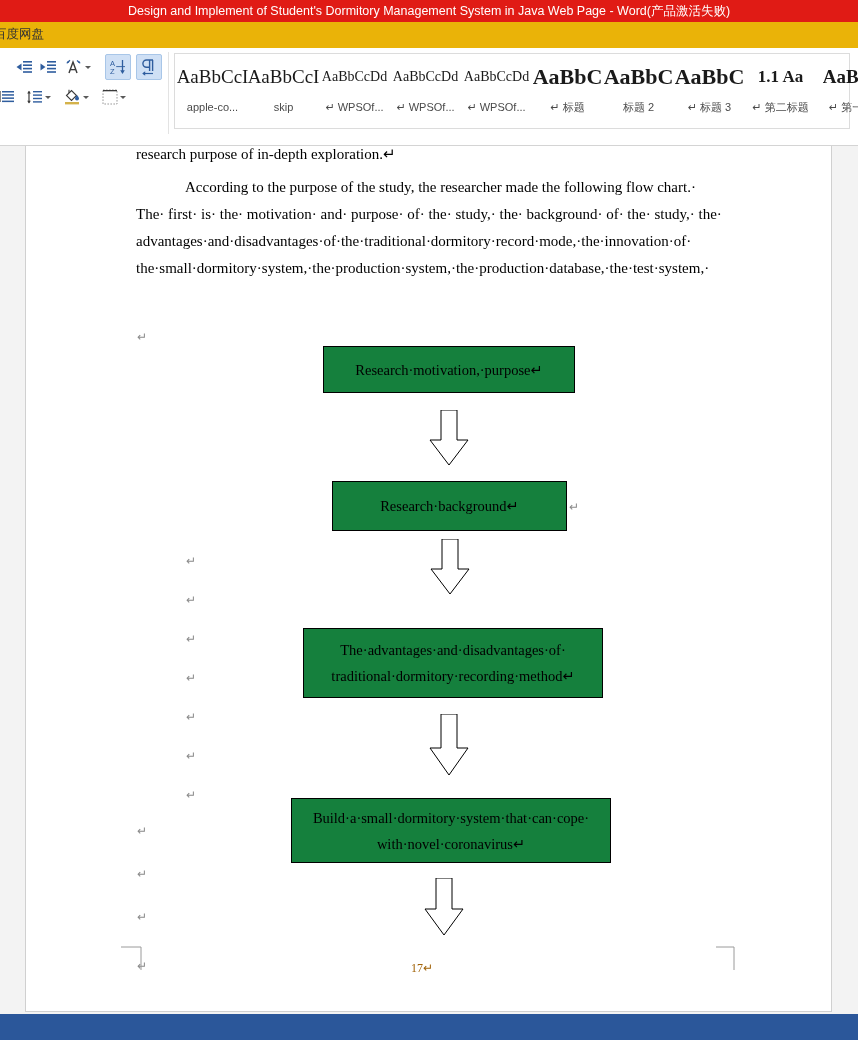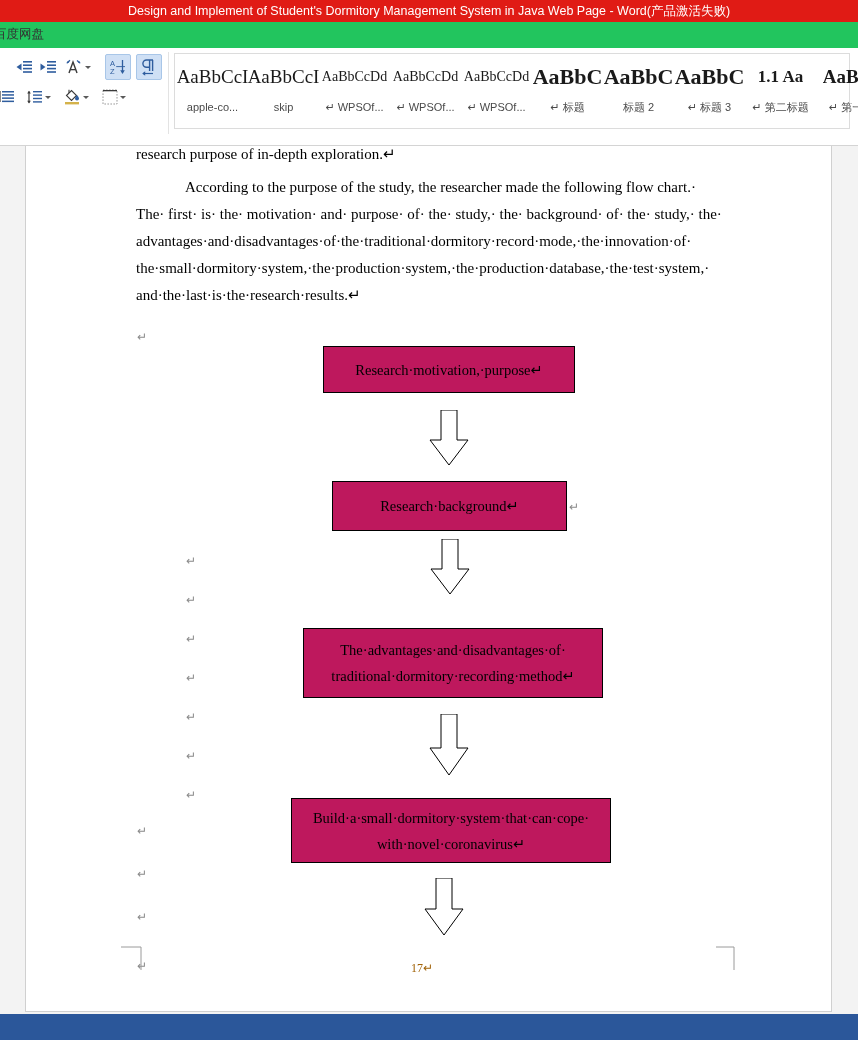--- a/index.html
+++ b/index.html
@@ -14,21 +14,21 @@
   
   .titlebar{
     position:absolute;left:0;top:0;width:858px;height:22px;
     background:#e01b15;color:#ffffff;
     font-size:12.5px;line-height:22px;text-align:center;white-space:nowrap;
   }
 
   
   .tabstrip{
     position:absolute;left:0;top:22px;width:858px;height:26px;
-    background:#22c55e;border-bottom:1px solid #e6e6e6;
+    background:#eab308;border-bottom:1px solid #e6e6e6;
   }
   .tabstrip .qa{
     position:absolute;left:-6px;top:4px;font-size:12.5px;color:#333333;white-space:nowrap;
   }
 
   
   .ribbon{
     position:absolute;left:0;top:48px;width:858px;height:97px;
     background:#ffffff;border-bottom:1px solid #d4d4d4;
   }
@@ -88,21 +88,21 @@
     position:absolute;left:0;top:0;width:807px;height:866px;
     font-family:"Liberation Serif", serif;color:#000000;text-decoration:underline;
   }
   .ptext{
     position:absolute;font-size:15px;line-height:27px;color:#000;white-space:nowrap;
   }
   .pilcrow{position:absolute;font-size:12px;color:#8a8a8a;line-height:12px;}
 
   
   .fbox{
-    position:absolute;border:1px solid #000000;box-sizing:border-box;background:#be185d;
+    position:absolute;border:1px solid #000000;box-sizing:border-box;background:#15803d;
     display:flex;align-items:center;justify-content:center;text-align:center;
   }
   .fbox span{
     font-family:"Liberation Serif", serif;font-size:14.5px;line-height:26px;color:#000;
     display:block;
   }
   .farrow{position:absolute;}
 
   .pagenum{
     position:absolute;font-family:"Liberation Serif", serif;font-size:12px;color:#a16207;
@@ -315,21 +315,20 @@
 
   <div class="canvas">
     <div class="page">
       <div class="doc">
 
         <div class="ptext" style="left:110px;top:-5px;">research purpose of in-depth exploration.↵</div>
         <div class="ptext" style="left:159px;top:28px;">According to the purpose of the study, the researcher made the following flow chart.·</div>
         <div class="ptext" style="left:110px;top:55px;">The· first· is· the· motivation· and· purpose· of· the· study,· the· background· of· the· study,· the·</div>
         <div class="ptext" style="left:110px;top:109px;">the·small·dormitory·system,·the·production·system,·the·production·database,·the·test·system,·</div>
         <div class="ptext" style="left:110px;top:82px;">advantages·and·disadvantages·of·the·traditional·dormitory·record·mode,·the·innovation·of·</div>
-        <div class="ptext" style="left:110px;top:136px;">and·the·last·is·the·research·results.↵</div>
 
         <div class="pilcrow" style="left:111px;top:185px;">↵</div>
         <div class="pilcrow" style="left:160px;top:409px;">↵</div>
         <div class="pilcrow" style="left:160px;top:448px;">↵</div>
         <div class="pilcrow" style="left:160px;top:487px;">↵</div>
         <div class="pilcrow" style="left:160px;top:526px;">↵</div>
         <div class="pilcrow" style="left:160px;top:565px;">↵</div>
         <div class="pilcrow" style="left:160px;top:604px;">↵</div>
         <div class="pilcrow" style="left:160px;top:643px;">↵</div>
         <div class="pilcrow" style="left:111px;top:679px;">↵</div>

